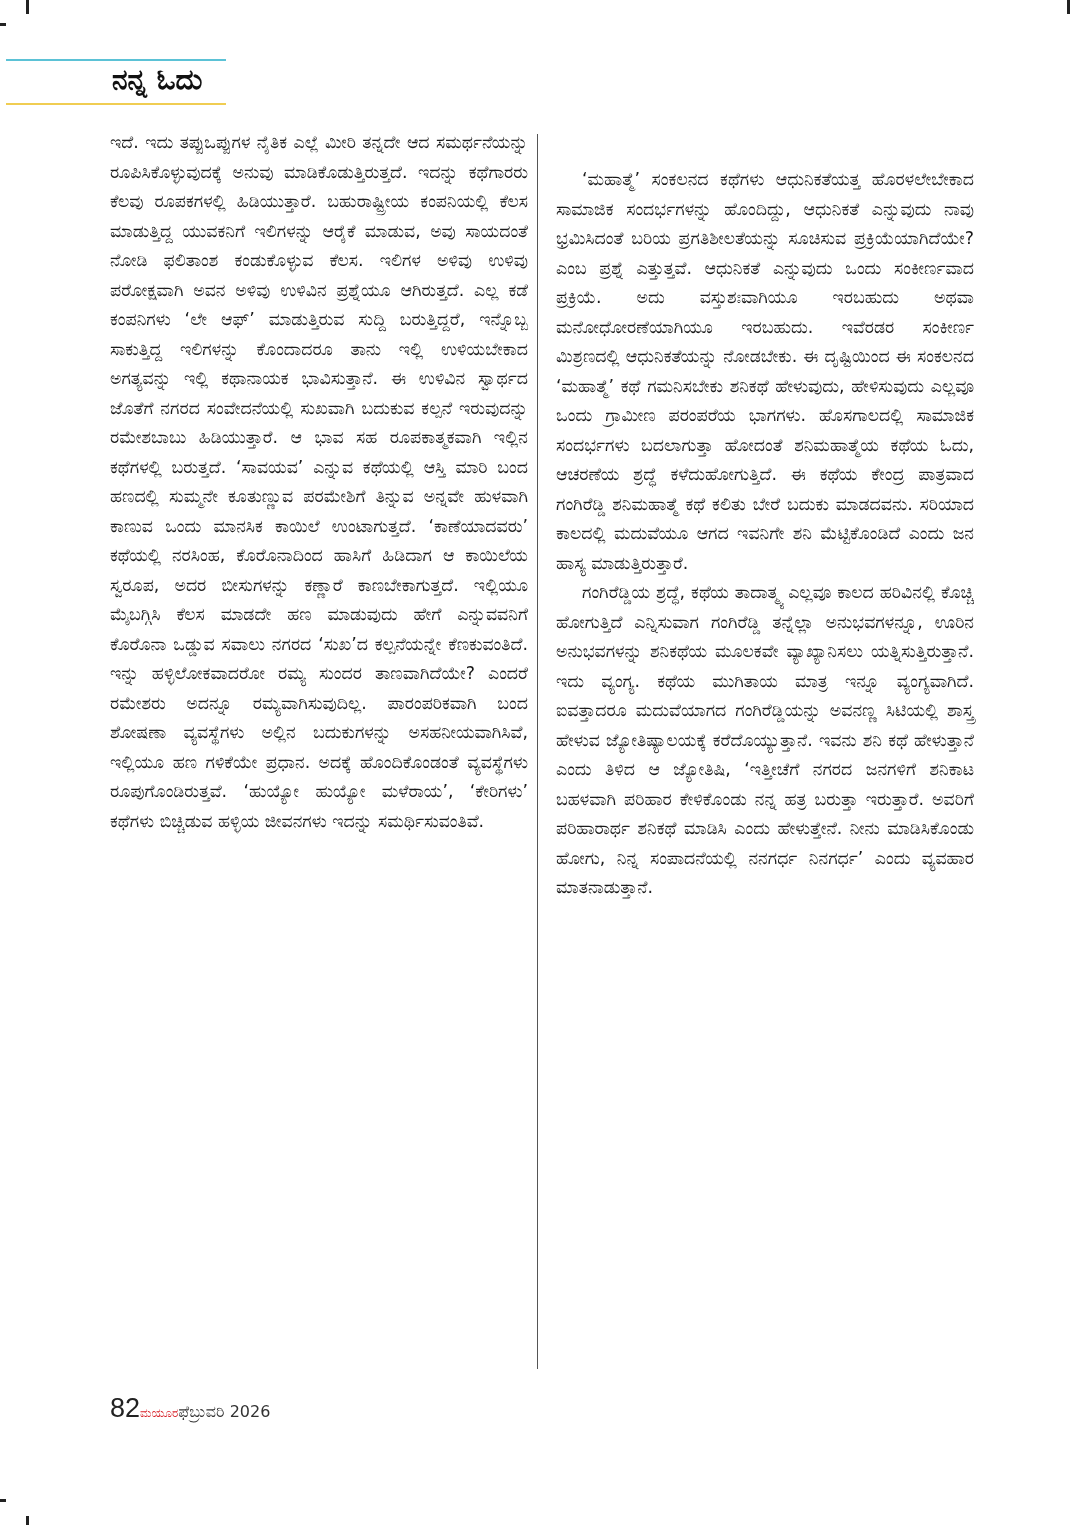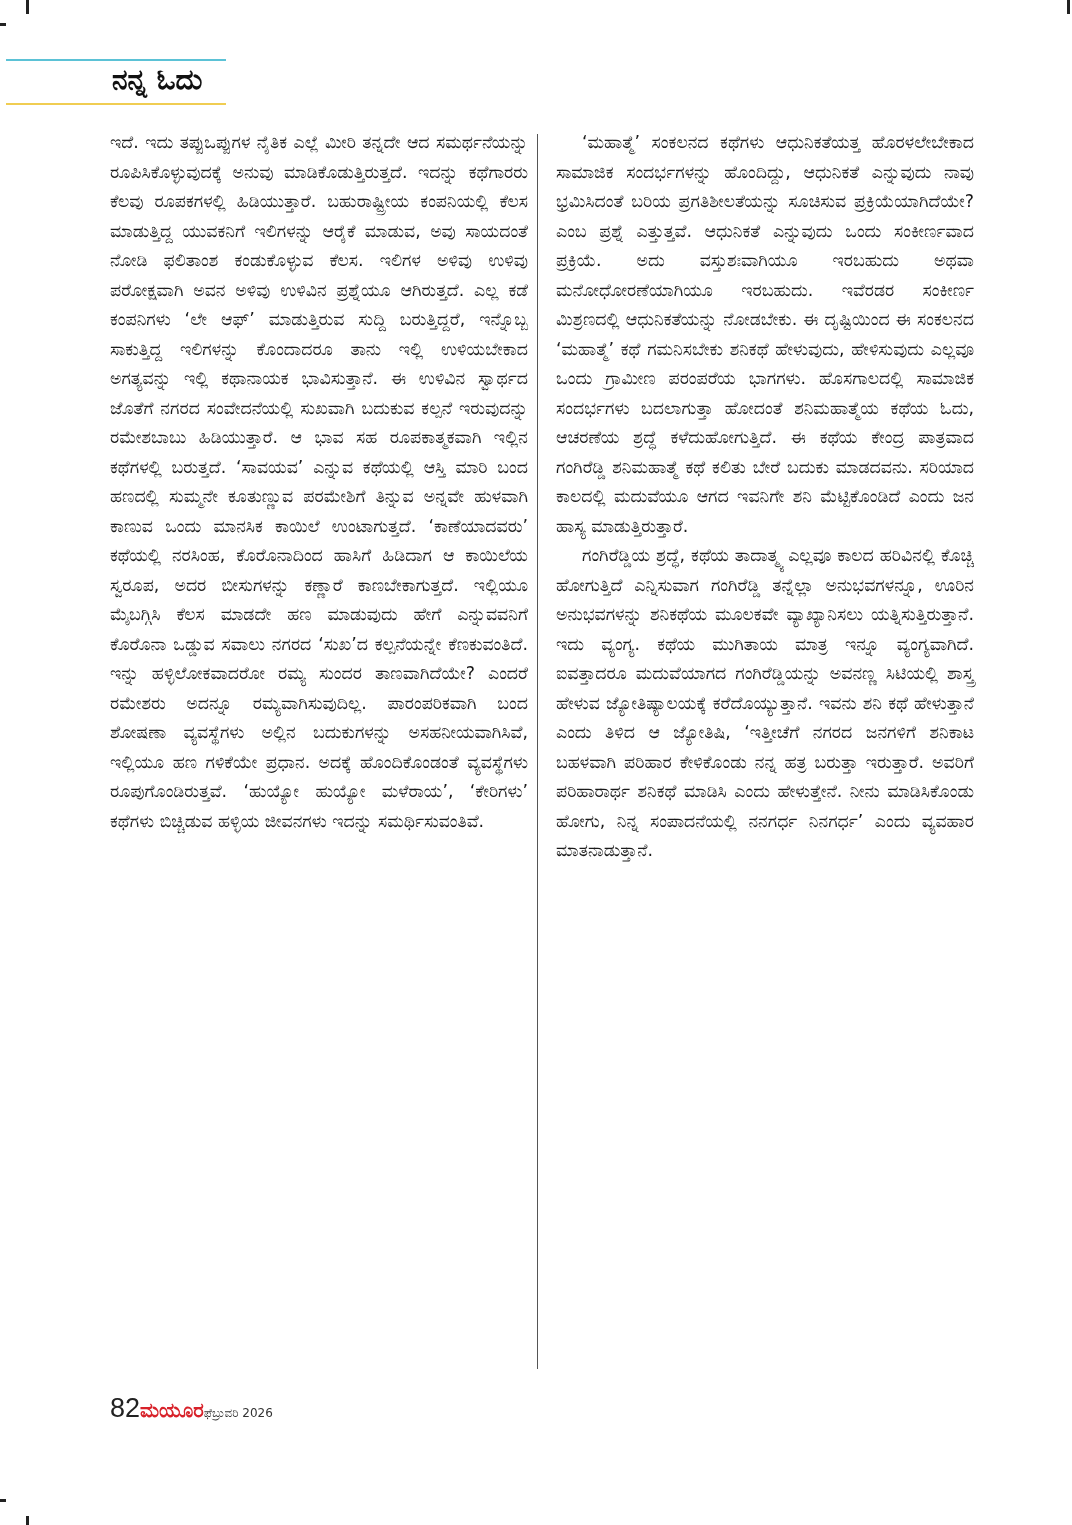--- a/index.html
+++ b/index.html
@@ -18,30 +18,30 @@
       position: absolute; left: 112px; top: 4px; font-size: 28px; font-weight: bold; line-height: 38px; color: #111;
       white-space: nowrap;
       text-align: right;
     }
 
     .column {
       position: absolute; top: 128px; width: 418px;
       font-size: 17.4px; line-height: 29.5px; text-align: justify; color: #1a1a1a;
     }
     .column.left { left: 110px; }
-    .column.right { left: 556px; }
+    .column.right { left: 556px; margin-top: 37px; }
     .column p { margin: 0; }
     .column .indent { text-indent: 26px; }
 
     .col-divider { position: absolute; left: 537px; top: 134px; width: 1px; height: 1235px; background: #555; }
 
     .folio { position: absolute; left: 110px; top: 1393px; display: flex; align-items: baseline; white-space: nowrap; }
     .folio .page-num { font-size: 27px; color: #222; font-family: "Liberation Sans", sans-serif; }
-    .folio .mag { font-size: 20px; font-weight: bold; color: #d8222a; }
-    .folio .issue { font-size: 12px; color: #333; }
+    .folio .mag { font-size: 12px; font-weight: normal; color: #d8222a; }
+    .folio .issue { font-size: 16px; color: #333; }
   </style>
 </head>
 <body>
 
 <div class="crop v" style="left:26px; top:0;"></div>
 <div class="crop h" style="left:0; top:23px;"></div>
 <div class="crop v" style="left:1067px; top:0;"></div>
 <div class="crop h" style="left:0; top:1499px;"></div>
 <div class="crop v" style="left:26px; top:1516px;"></div>
 

